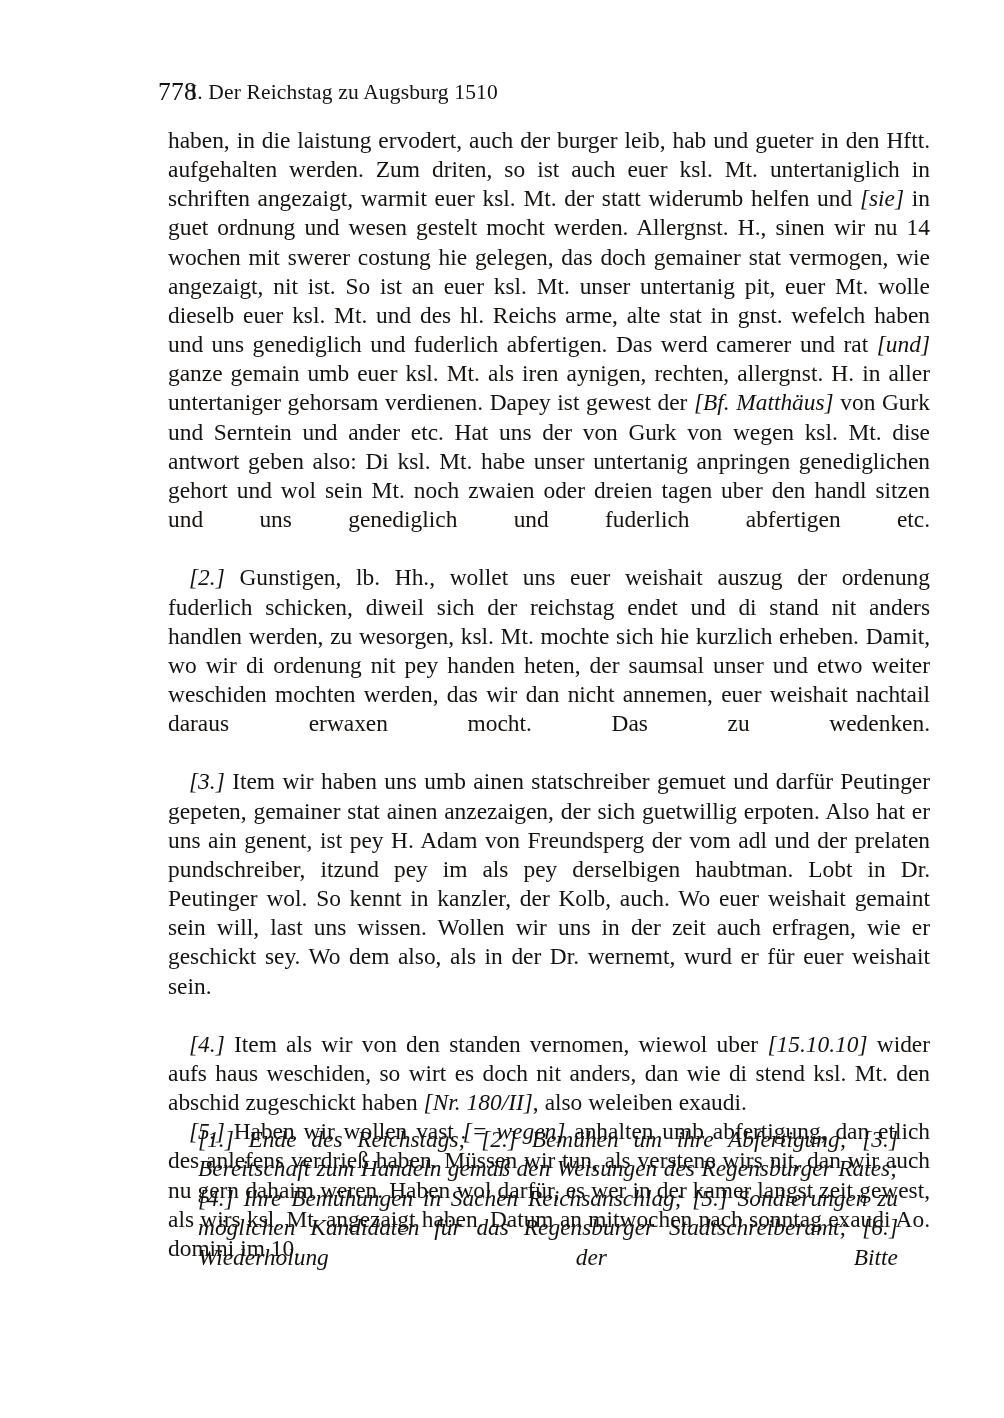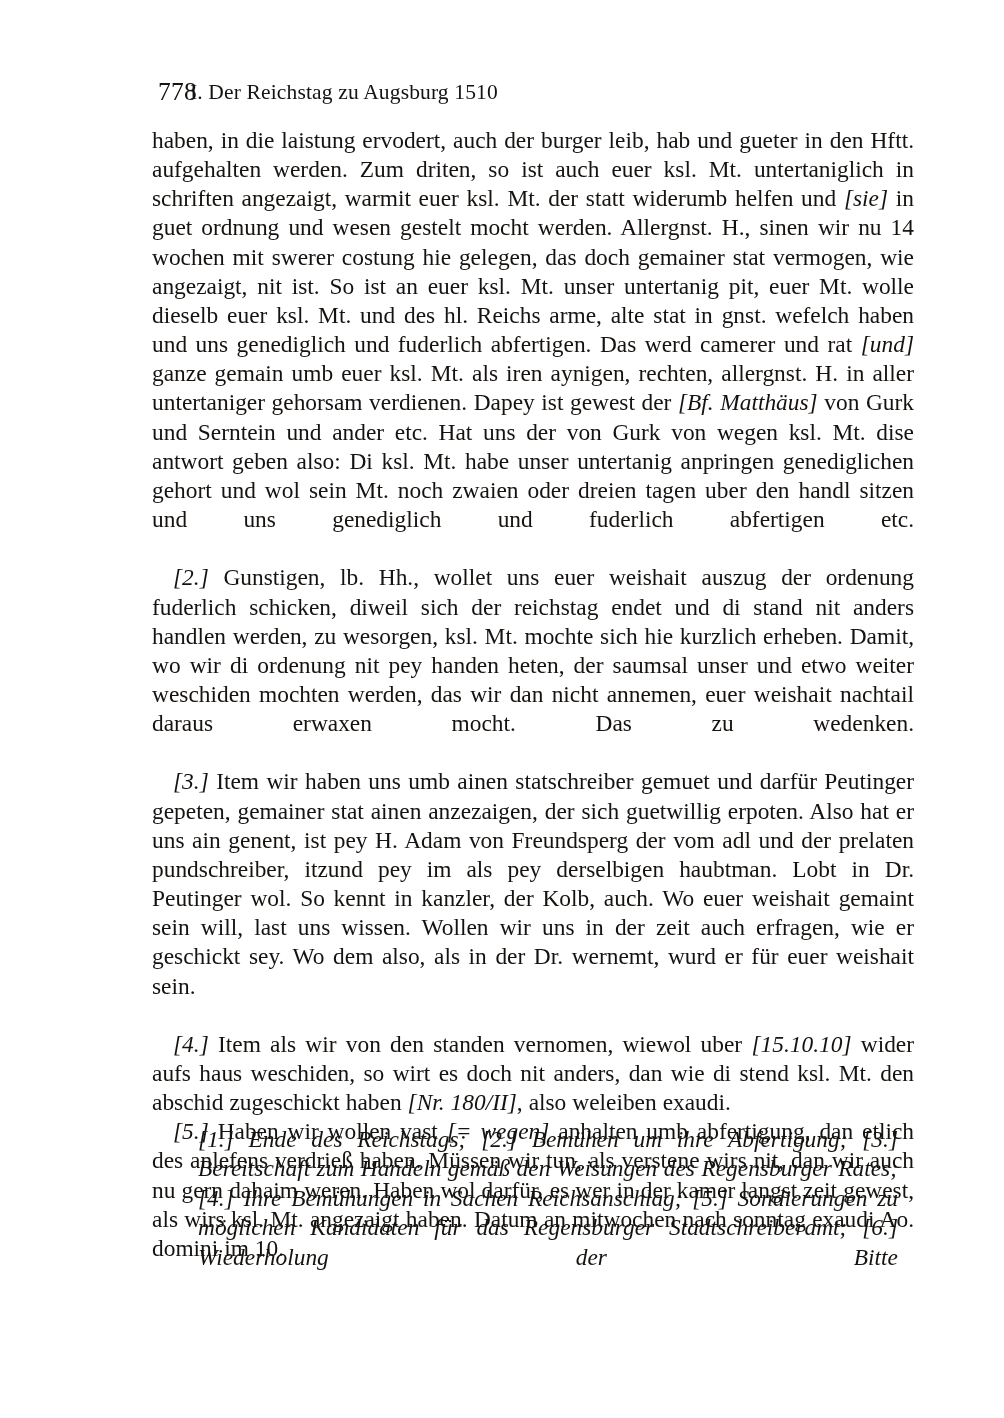--- a/index.html
+++ b/index.html
@@ -43,21 +43,21 @@
     font-size: 21.5px;
     line-height: 29px;
     letter-spacing: 0.15px;
     padding-left: 32px;
   }
 
   
   .textblock {
     position: absolute;
     top: 126px;
-    left: 152px;
+    left: 168px;
     width: 762px;
   }
 
   p.body {
     margin: 0;
     font-size: 23.4px;
     line-height: 29.15px;
     text-align: justify;
     text-justify: inter-word;
     -webkit-hyphens: none;

